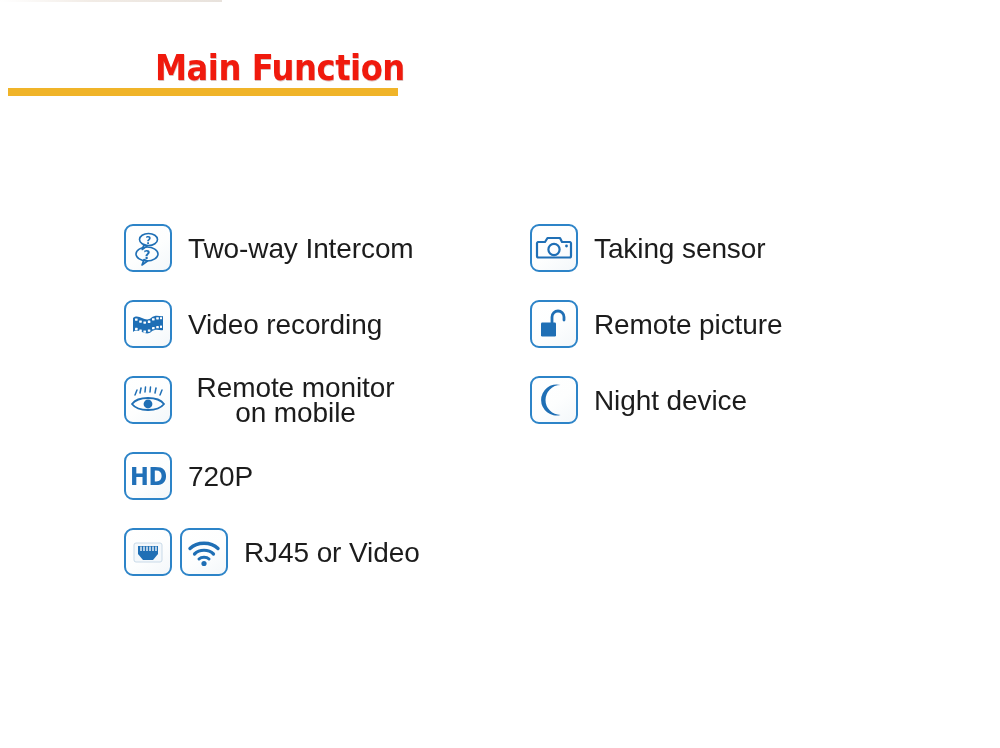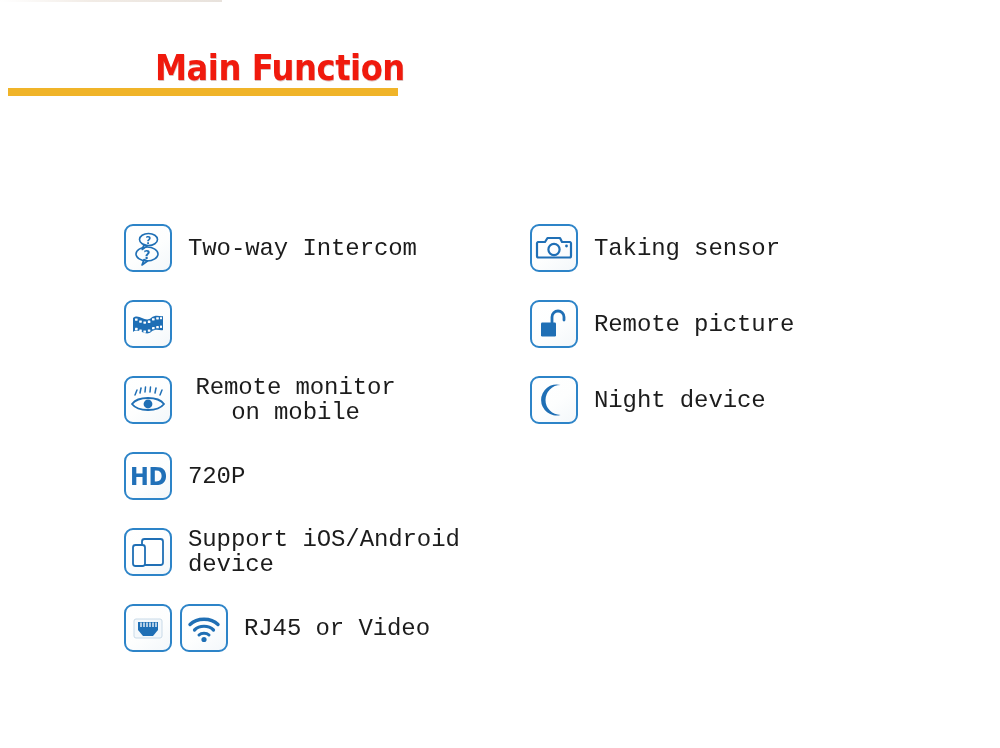--- a/index.html
+++ b/index.html
@@ -103,22 +103,22 @@
     font-weight: bold;
     font-size: 25px;
     line-height: 25px;
     color: #2070b8;
     letter-spacing: -0.5px;
     transform: scaleX(0.9);
   }
 
   .feature-label {
     margin-left: 16px;
-    font-family: Liberation Mono, monospace;
-    font-size: 24px;
+    font-family: Liberation Sans, sans-serif;
+    font-size: 28px;
     line-height: 25px;
     color: #1c1c1c;
     white-space: pre-line;
     letter-spacing: -0.1px;
   }
   .feature-label.wrap { white-space: normal; max-width: 215px; text-align: center; }
 </style>
 </head>
 <body>
 
@@ -171,20 +171,21 @@
               <rect x="10.2" y="24.6" width="2.6" height="2.3" rx="0.4"></rect>
               <rect x="14.4" y="25.4" width="2.6" height="2.3" rx="0.4"></rect>
               <rect x="18.8" y="24.4" width="2.6" height="2.3" rx="0.4"></rect>
               <rect x="23" y="22" width="2.6" height="2.3" rx="0.4"></rect>
               <rect x="27.2" y="21" width="2.6" height="2.3" rx="0.4"></rect>
               <rect x="31" y="20.6" width="2" height="2.3" rx="0.4"></rect>
             </g>
           </svg>
         </div>
       </div>
+      <div class="feature-label">Video recording</div>
     </div>
 
     <div class="feature-row">
       <div class="icon-group">
         <div class="icon-box">
           <svg width="40" height="40" viewBox="0 0 40 40">
             <g stroke="#1f6fb5" stroke-width="1.5" stroke-linecap="round">
               <line x1="7" y1="15" x2="9" y2="10"></line>
               <line x1="12" y1="13" x2="13" y2="8"></line>
               <line x1="17" y1="12" x2="17.5" y2="7"></line>
@@ -202,31 +203,20 @@
 
     <div class="feature-row">
       <div class="icon-group">
         <div class="icon-box">
           <span class="hd-text">HD</span>
         </div>
       </div>
       <div class="feature-label">720P</div>
     </div>
 
-    <div class="feature-row">
-      <div class="icon-group">
-        <div class="icon-box">
-          <svg width="38" height="38" viewBox="0 0 38 38">
-            <rect x="13" y="6" width="21" height="26" rx="2.5" fill="#ffffff" stroke="#1f6fb5" stroke-width="1.8"></rect>
-            <rect x="4" y="12" width="12" height="21" rx="2.5" fill="#ffffff" stroke="#1f6fb5" stroke-width="1.8"></rect>
-          </svg>
-        </div>
-      </div>
-      <div class="feature-label">Support iOS/Android device</div>
-    </div>
 
     <div class="feature-row">
       <div class="icon-group">
         <div class="icon-box">
           <svg width="36" height="36" viewBox="0 0 36 36">
             <rect x="4" y="9" width="28" height="19" rx="2" fill="#f4f8fb" stroke="#c9dae8" stroke-width="1"></rect>
             <path d="M8 12 L28 12 L28 20 L23 26 L13 26 L8 20 Z" fill="#1f6fb5"></path>
             <g stroke="#ffffff" stroke-width="1.3">
               <line x1="11" y1="12.5" x2="11" y2="17"></line>
               <line x1="14" y1="12.5" x2="14" y2="17"></line>

